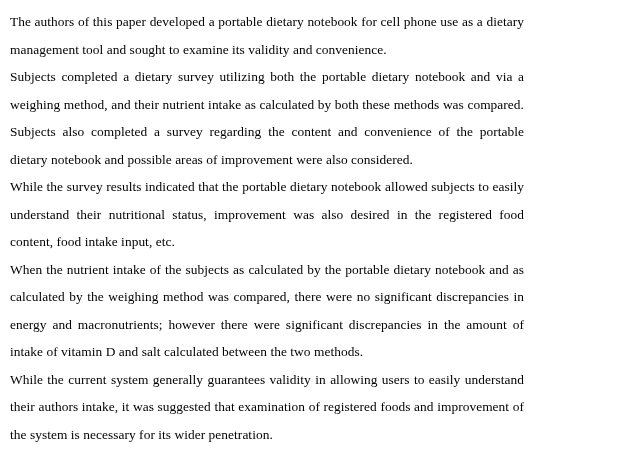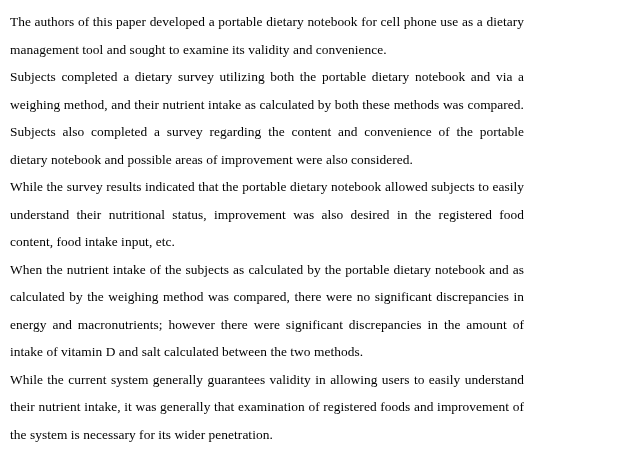--- a/index.html
+++ b/index.html
@@ -34,14 +34,14 @@
   }
 </style>
 </head>
 <body>
 
 <div id="document">
   <p class="para">The authors of this paper developed a portable dietary notebook for cell phone use as a dietary management tool and sought to examine its validity and convenience.</p>
   <p class="para">Subjects completed a dietary survey utilizing both the portable dietary notebook and via a weighing method, and their nutrient intake as calculated by both these methods was compared. Subjects also completed a survey regarding the content and convenience of the portable dietary notebook and possible areas of improvement were also considered.</p>
   <p class="para">While the survey results indicated that the portable dietary notebook allowed subjects to easily understand their nutritional status, improvement was also desired in the registered food content, food intake input, etc.</p>
   <p class="para">When the nutrient intake of the subjects as calculated by the portable dietary notebook and as calculated by the weighing method was compared, there were no significant discrepancies in energy and macronutrients; however there were significant discrepancies in the amount of intake of vitamin D and salt calculated between the two methods.</p>
-  <p class="para">While the current system generally guarantees validity in allowing users to easily understand their nutrient intake, it was generally that examination of registered foods and improvement of the system is necessary for its wider penetration.</p>
+  <p class="para">While the current system generally guarantees validity in allowing users to easily understand their authors intake, it was suggested that examination of registered foods and improvement of the system is necessary for its wider penetration.</p>
 </div>
 
 </body></html>

